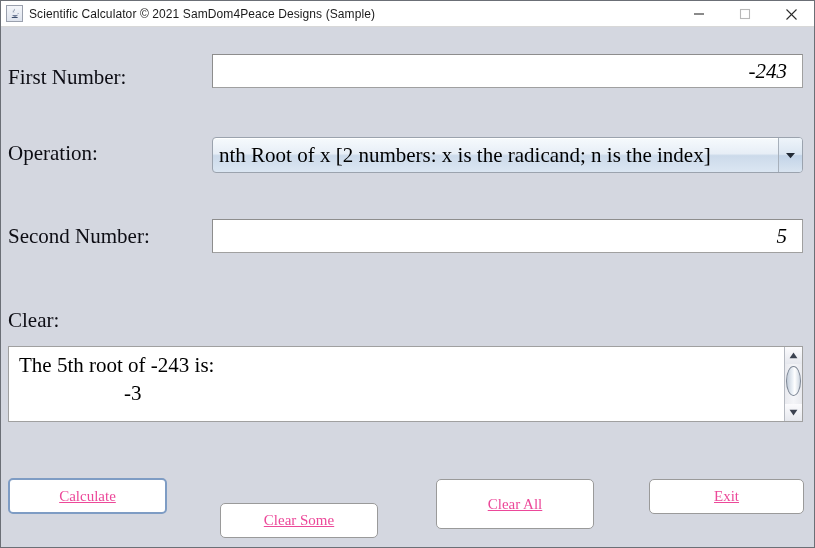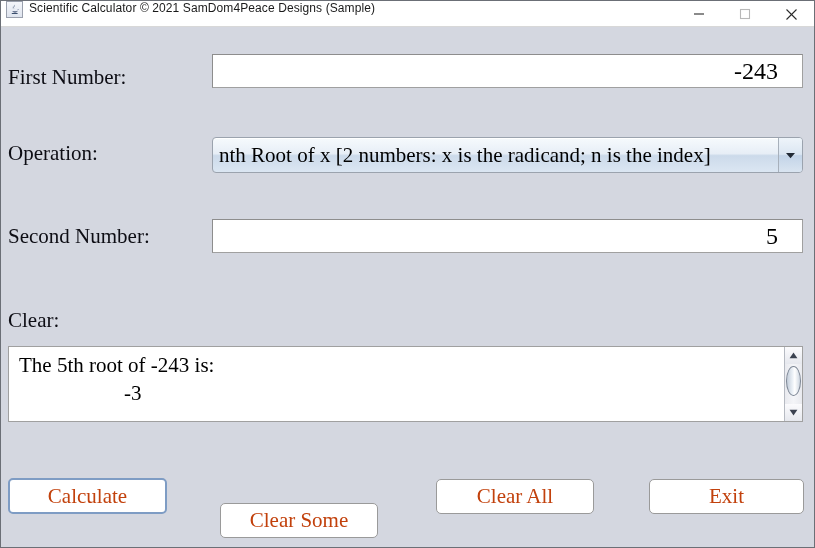--- a/index.html
+++ b/index.html
@@ -20,20 +20,21 @@
     display: flex;
     flex-direction: column;
   }
 
   
   .titlebar {
     height: 26px;
     background: #ffffff;
     border-bottom: 1px solid #d8d8d8;
     display: flex;
+    align-items: center;
     flex: 0 0 26px;
     position: relative;
   }
   .app-icon {
     width: 17px; height: 17px;
     margin-left: 5px; margin-right: 6px;
     border: 1px solid #9aa0ad;
     background: linear-gradient(180deg,#f4f6fa 0%, #dfe4ee 100%);
     display: flex; align-items: center; justify-content: center;
     flex: 0 0 auto;
@@ -74,28 +75,29 @@
     white-space: nowrap;
   }
 
   .textfield {
     position: absolute;
     background: #ffffff;
     border: 1px solid #a0a0a0;
     border-top-color: #8d8d8d;
     border-left-color: #8d8d8d;
     font-family: "Liberation Serif", serif;
-    font-size: 24px;
+    font-size: 21px;
     color: #000000;
     text-align: right;
-    padding: 0 24px;
+    padding: 0 15px;
     display: flex;
     align-items: center;
     justify-content: flex-end;
     line-height: 1;
+    font-style: italic;
   }
 
   
   .combo {
     position: absolute;
     display: flex;
     align-items: stretch;
     border: 1px solid #9ba3ae;
     border-radius: 4px;
     background: linear-gradient(180deg,#f6fafd 0%, #e7eef6 46%, #ccdaea 52%, #dbe6f2 100%);
@@ -172,26 +174,27 @@
     background: linear-gradient(90deg,#c3cdda 0%, #eef3f8 45%, #ffffff 60%, #cdd6e1 100%);
   }
 
   
   .btn {
     position: absolute;
     background: #ffffff;
     border: 1px solid #9a9a9a;
     border-radius: 5px;
     font-family: "Liberation Serif", serif;
-    font-size: 21px;
-    color: #c2410c;
+    font-size: 15px;
+    color: #ec4899;
     display: flex;
     align-items: center;
     justify-content: center;
     cursor: default;
+    text-decoration: underline;
   }
   .btn.default {
     border: 2px solid #7e9cc4;
   }
 </style>
 </head>
 <body>
 
 <div class="window">
 
@@ -263,17 +266,17 @@
         <div class="sb-arrow">
           <svg width="9" height="7" viewBox="0 0 9 7">
             <polygon points="0.6,0.8 8.4,0.8 4.5,6.4" fill="#3b4250"></polygon>
           </svg>
         </div>
       </div>
     </div>
 
     <div class="btn default" style="left:7px; top:451px; width:159px; height:36px;">Calculate</div>
     <div class="btn" style="left:219px; top:452px; width:158px; height:35px;margin-top:24px;">Clear Some</div>
-    <div class="btn" style="left:435px; top:452px; width:158px; height:35px;">Clear All</div>
+    <div class="btn" style="left:435px; top:452px; width:158px; height:50px;">Clear All</div>
     <div class="btn" style="left:648px; top:452px; width:155px; height:35px;">Exit</div>
 
   </div>
 </div>
 
 </body></html>

